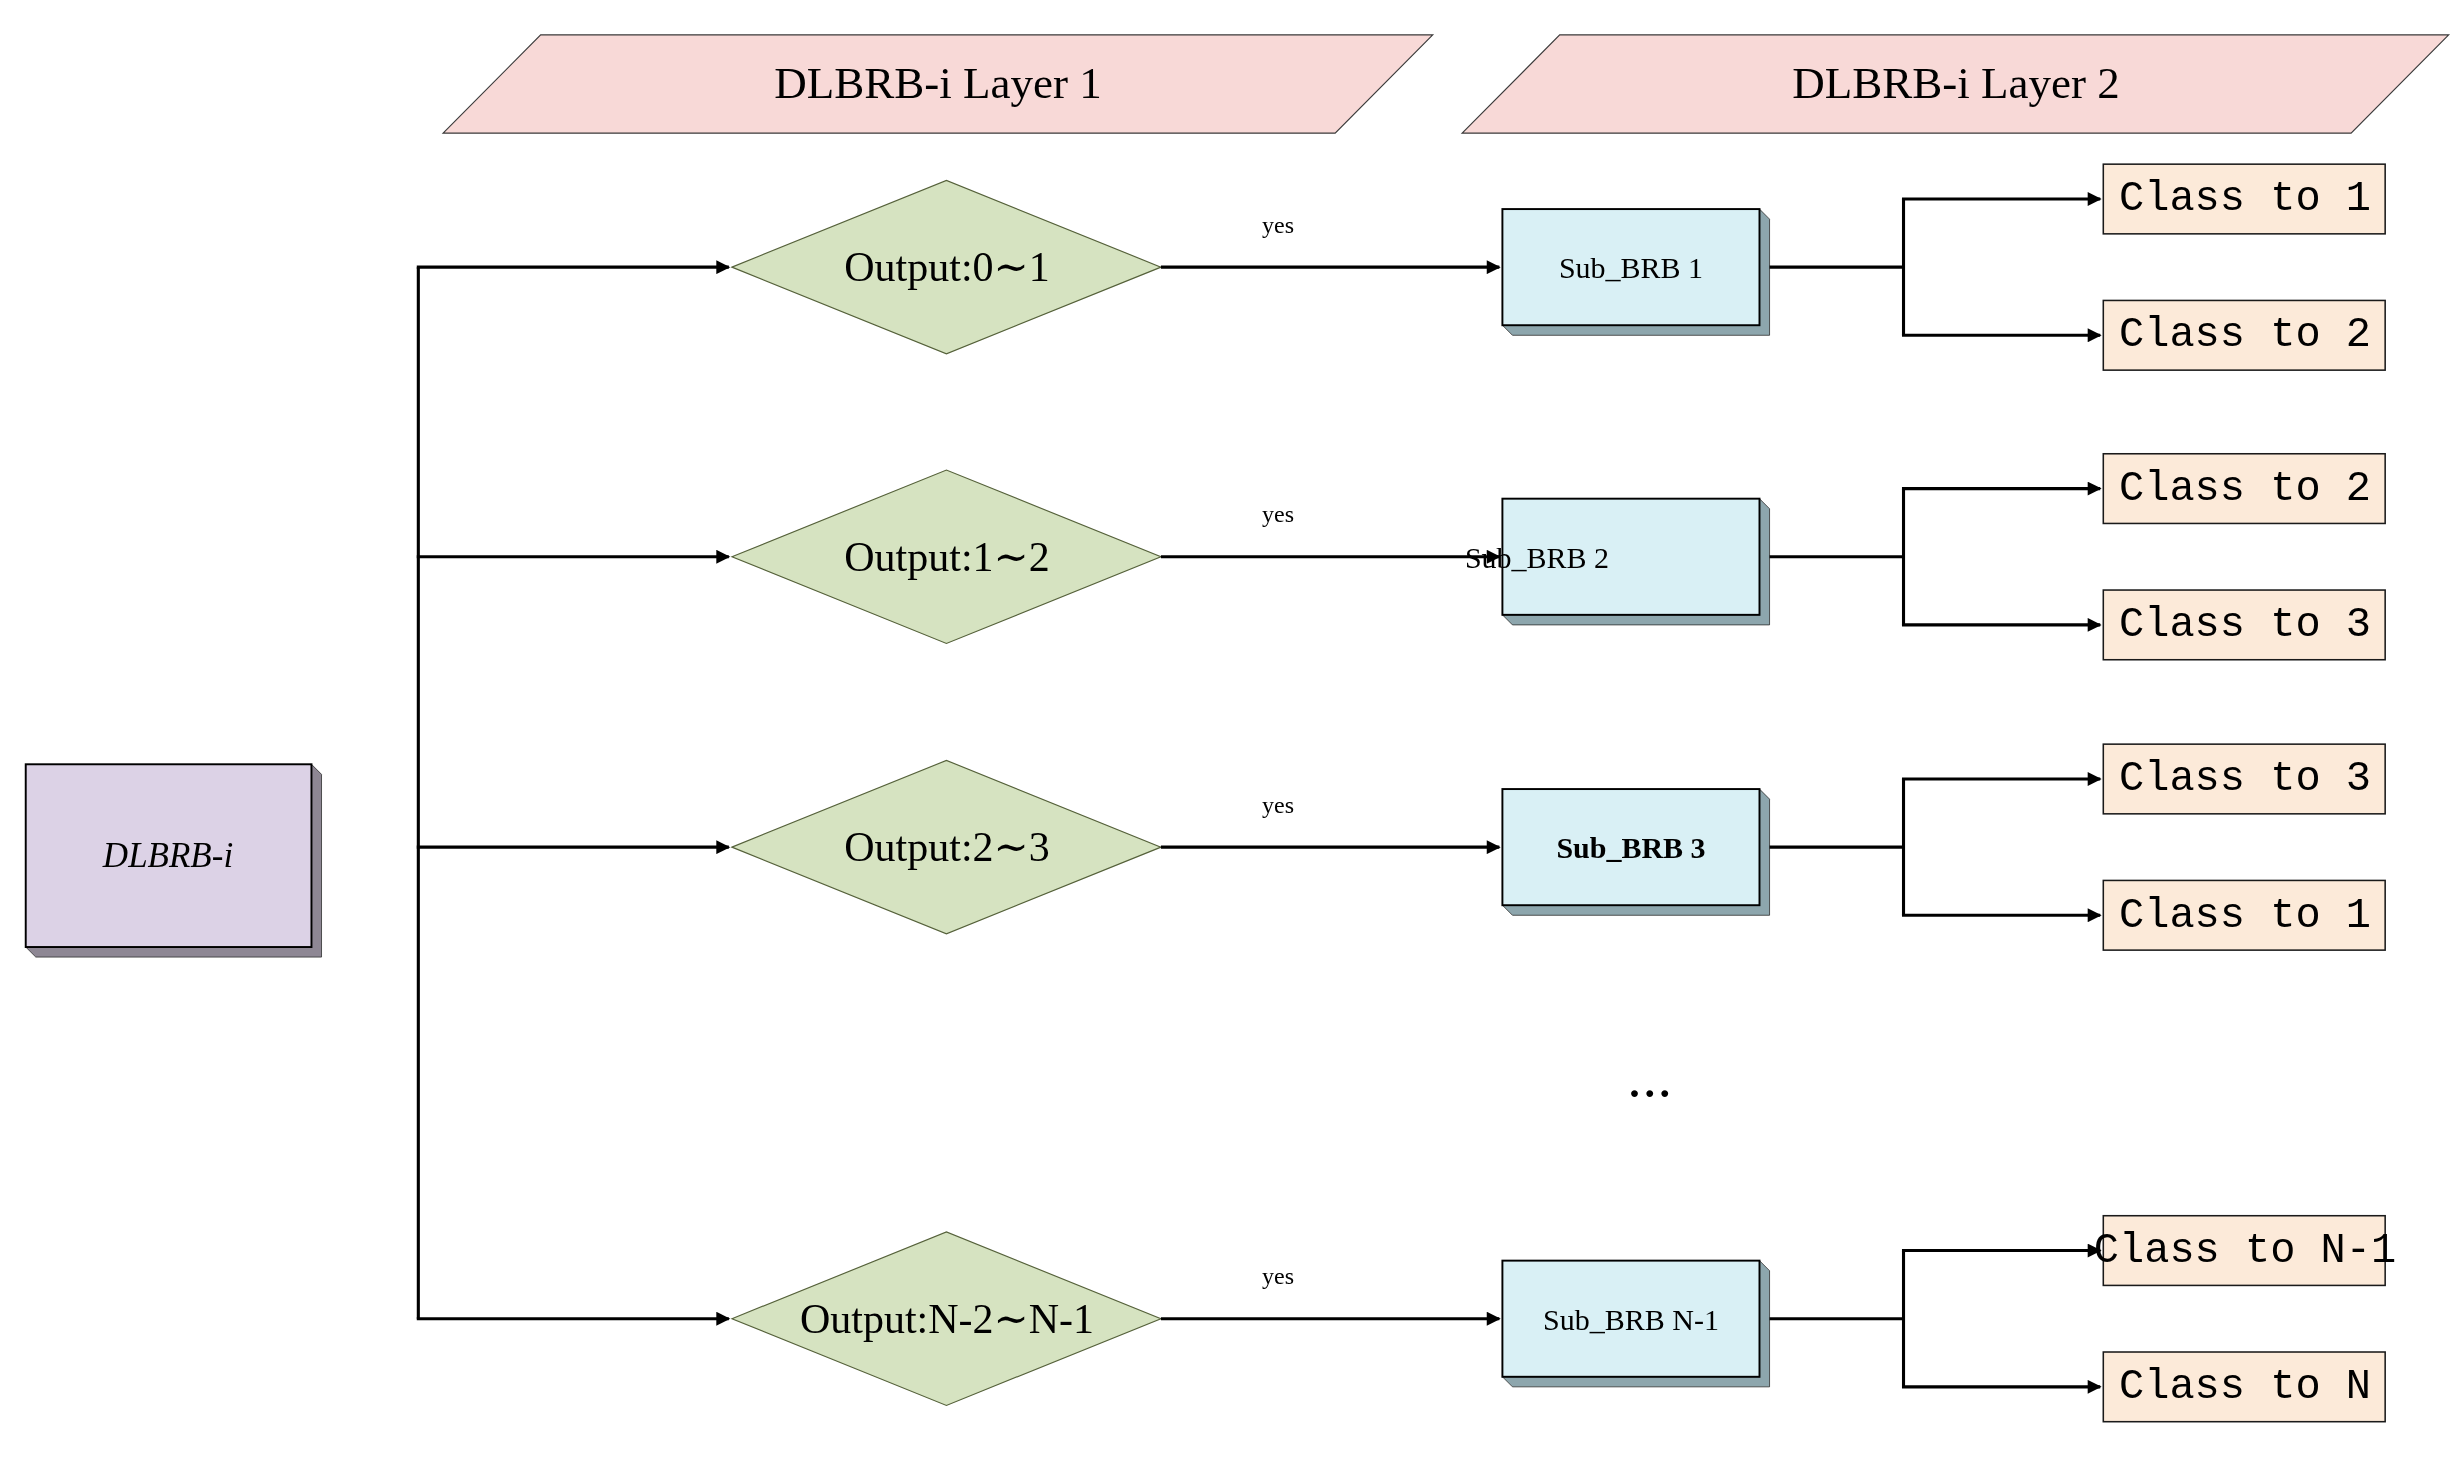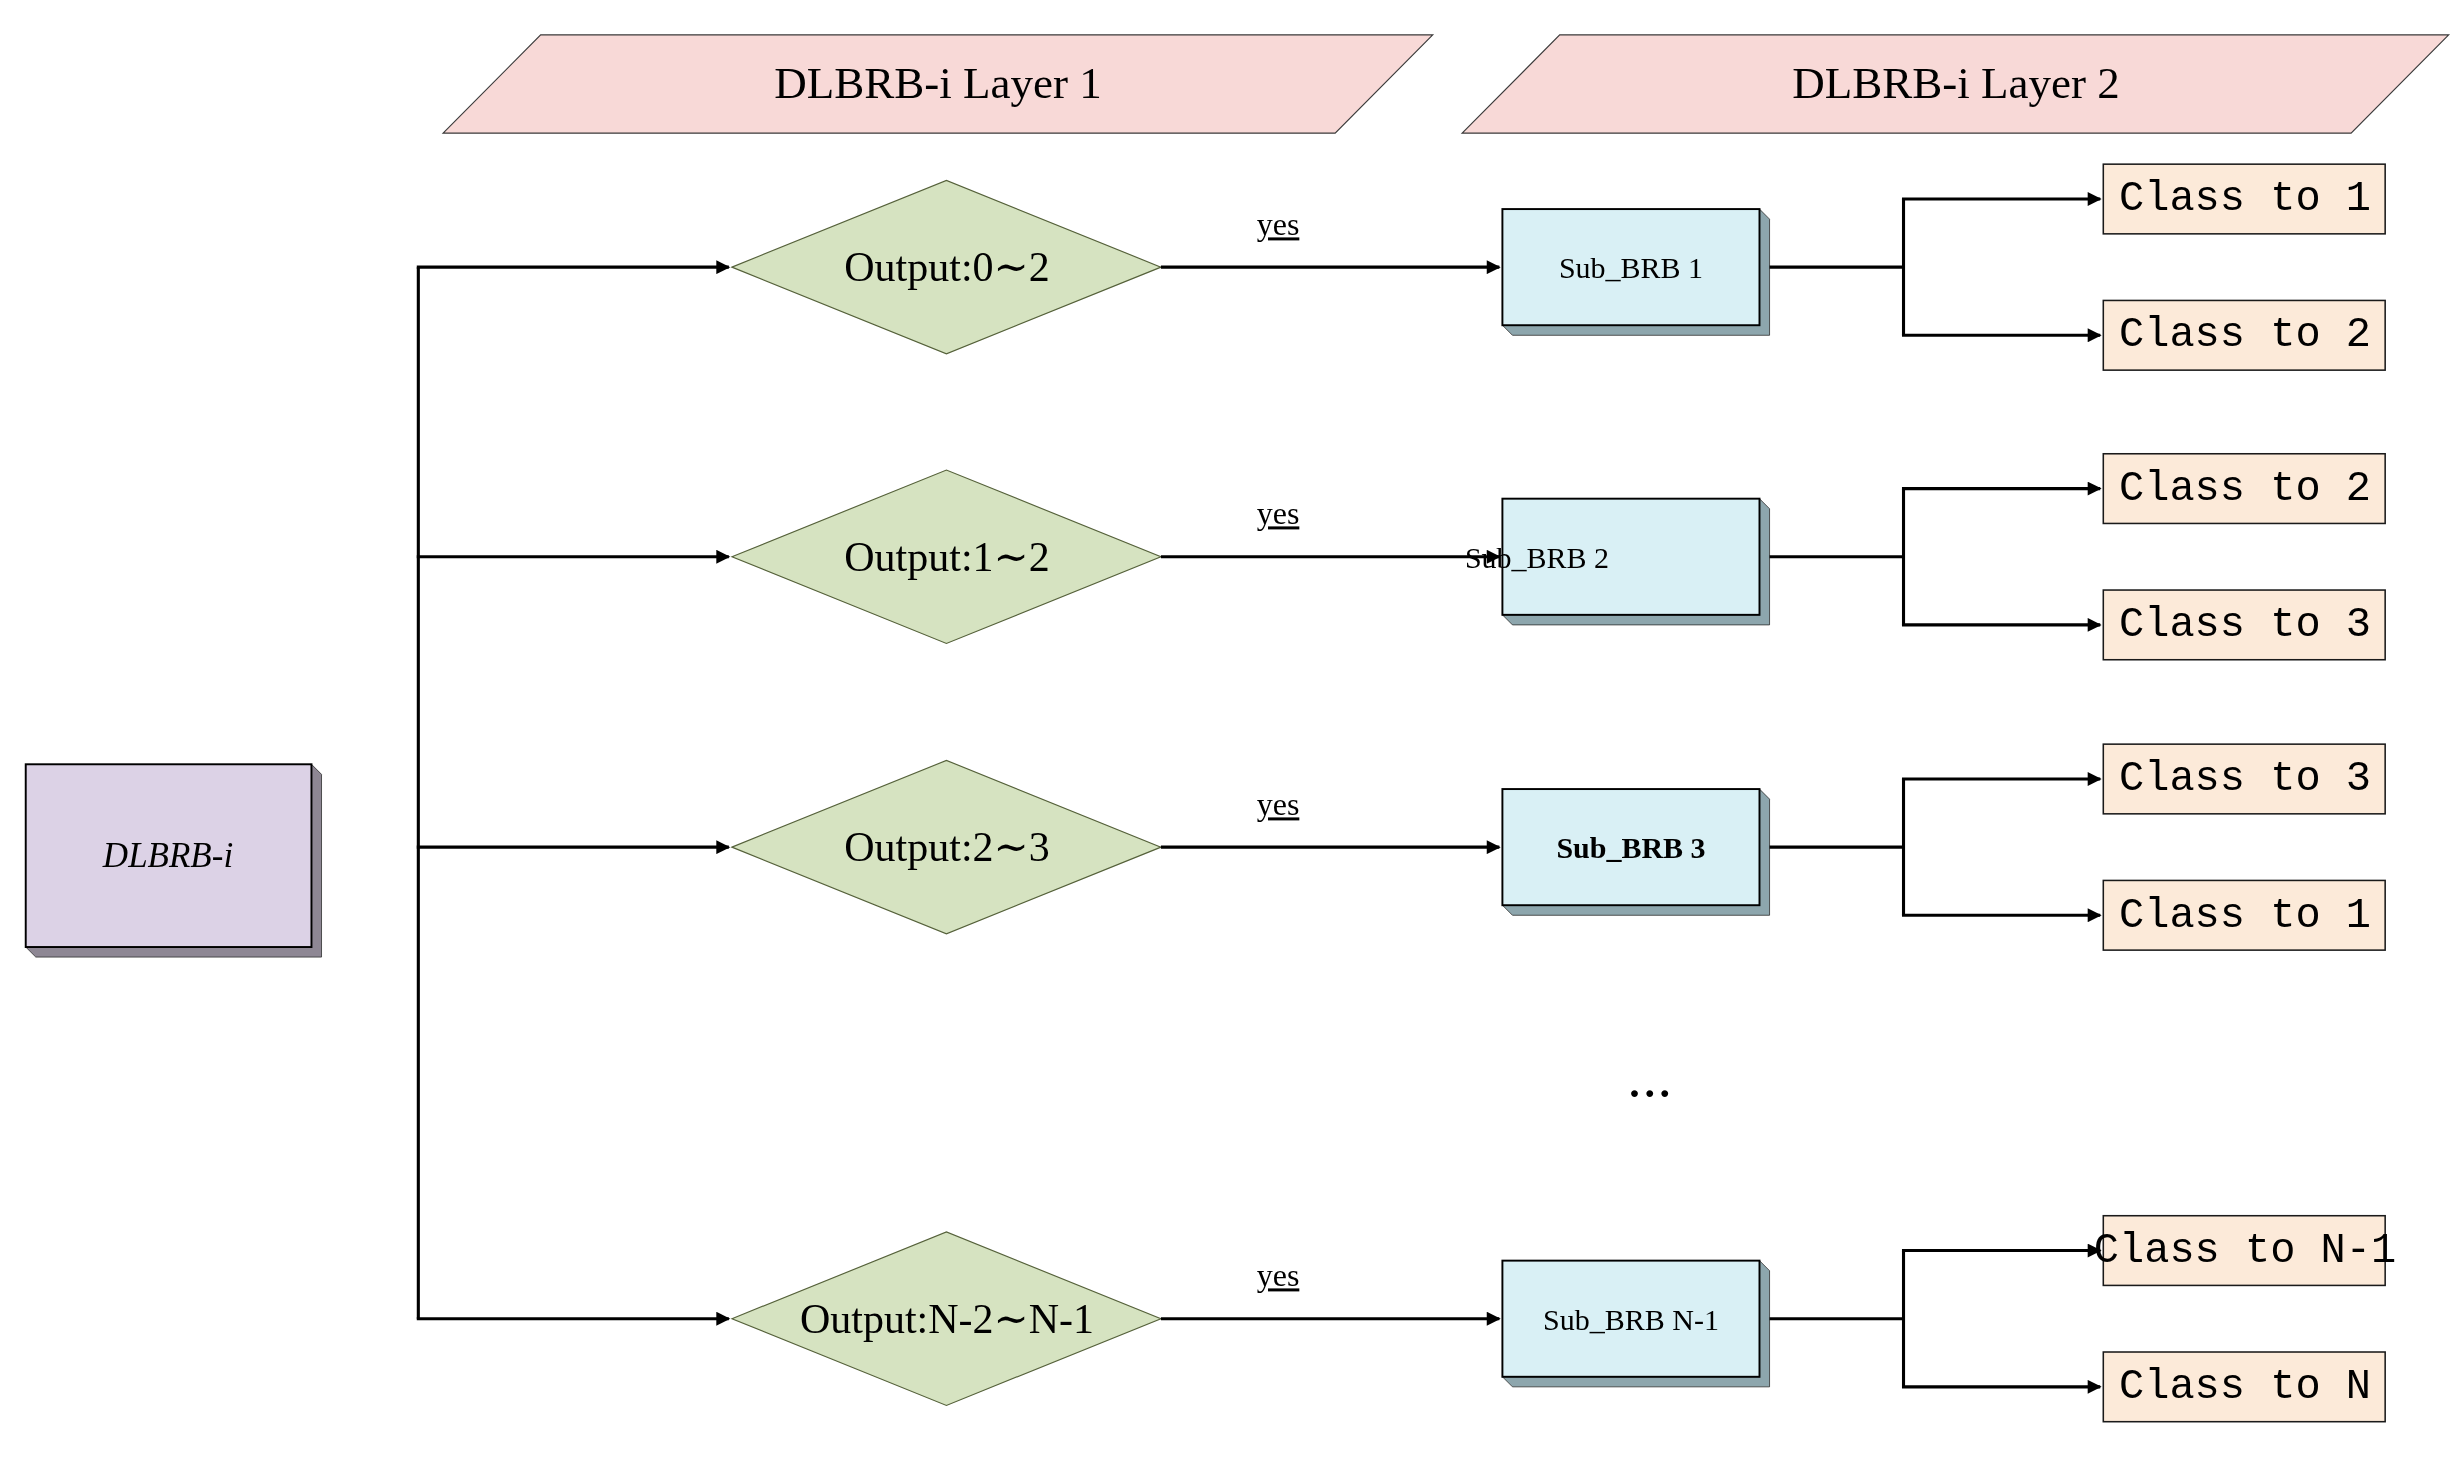--- a/index.html
+++ b/index.html
@@ -17,21 +17,21 @@
     transform:translate(-50%,-50%);
     white-space:nowrap;
     text-align:center;
     line-height:1.1;
   }
   .t-header{font-size:45px;}
   .t-source{font-size:35px;font-style:italic;}
   .t-cond{font-size:42px;}
   .t-sub{font-size:30px;}
   .t-class{font-size:42px;font-family:Liberation Mono, monospace;}
-  .t-yes{font-size:32px;text-decoration:underline;}
+  .t-yes{font-size:24px;}
   .t-ellipsis{font-size:42px;letter-spacing:4.6px;font-weight:bold;}
 </style>
 </head>
 <body>
 
 <div class="canvas">
 
   <svg width="2462" height="1479" viewBox="0 0 3179 1910">
     <defs>
       <marker id="arw" viewBox="0 0 10 10" refX="9" refY="5" markerWidth="9" markerHeight="4.5" orient="auto-start-reverse">
@@ -64,21 +64,21 @@
     <use href="#rowShape" transform="translate(0,345)"></use>
     <use href="#rowShape" transform="translate(0,719)"></use>
     <use href="#rowShape" transform="translate(0,1094)"></use>
     <use href="#rowShape" transform="translate(0,1703)"></use>
   </svg>
 
   <div class="t t-header" style="left:938px;top:84px;">DLBRB-i Layer 1</div>
   <div class="t t-header" style="left:1956px;top:84px;">DLBRB-i Layer 2</div>
   <div class="t t-source" style="left:168px;top:856px;">DLBRB-i</div>
 
-  <div class="t t-cond" style="left:947px;top:267px;">Output:0∼2</div>
+  <div class="t t-cond" style="left:947px;top:267px;">Output:0∼1</div>
   <div class="t t-yes" style="left:1278px;top:225px;">yes</div>
   <div class="t t-sub" style="left:1631px;top:267px;">Sub_BRB 1</div>
   <div class="t t-class" style="left:2245px;top:199px;">Class to 1</div>
   <div class="t t-class" style="left:2245px;top:335px;">Class to 2</div>
 
   <div class="t t-cond" style="left:947px;top:557px;">Output:1∼2</div>
   <div class="t t-yes" style="left:1278px;top:514px;">yes</div>
   <div class="t t-sub" style="left:1537px;top:557px;">Sub_BRB 2</div>
   <div class="t t-class" style="left:2245px;top:489px;">Class to 2</div>
   <div class="t t-class" style="left:2245px;top:625px;">Class to 3</div>

